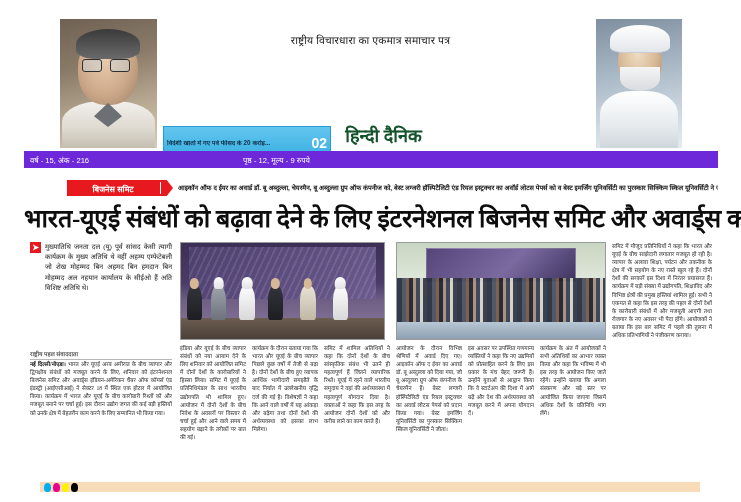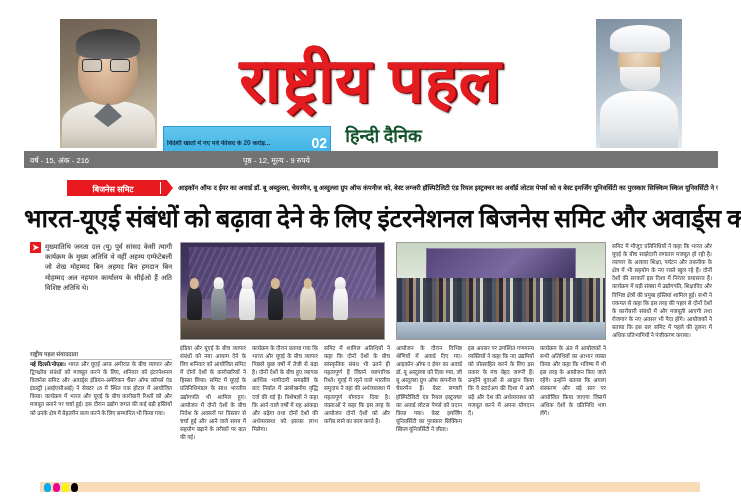--- a/index.html
+++ b/index.html
@@ -158,21 +158,21 @@
   .teaser-num {
     font-size: 14px; font-weight: bold; color: #ffffff;
     font-family: "Liberation Sans", sans-serif;
     padding-left: 4px; line-height: 1;
   }
 
   
   .datebar {
     position: absolute; left: 24px; top: 151px;
     width: 694px; height: 17px;
-    background: #737373;
+    background: #6d28d9;
     color: #ffffff;
     display: flex; align-items: center;
     padding: 0 6px;
     font-size: 7.6px;
   }
   .db-left  { width: 140px; text-align: left; white-space: nowrap; }
   .db-mid   { flex: 1; text-align: center; white-space: nowrap; font-size: 8px; }
   .db-right { width: 140px; text-align: right; white-space: nowrap; }
 
   
@@ -377,21 +377,21 @@
 
     <div class="portrait-left">
       <div class="pl-body"></div>
       <div class="pl-face"></div>
       <div class="pl-hair"></div>
       <div class="pl-glass-l"></div>
       <div class="pl-glass-r"></div>
       <div class="pl-collar"></div>
     </div>
 
-    <div class="mh-title">राष्ट्रीय पहल</div>
+    <div class="mh-tagline">राष्ट्रीय विचारधारा का एकमात्र समाचार पत्र</div>
     <div class="mh-subtitle">हिन्दी दैनिक</div>
 
     <div class="portrait-right">
       <div class="pr-body"></div>
       <div class="pr-face"></div>
       <div class="pr-beard"></div>
       <div class="pr-turban"></div>
     </div>
   </div>
 

